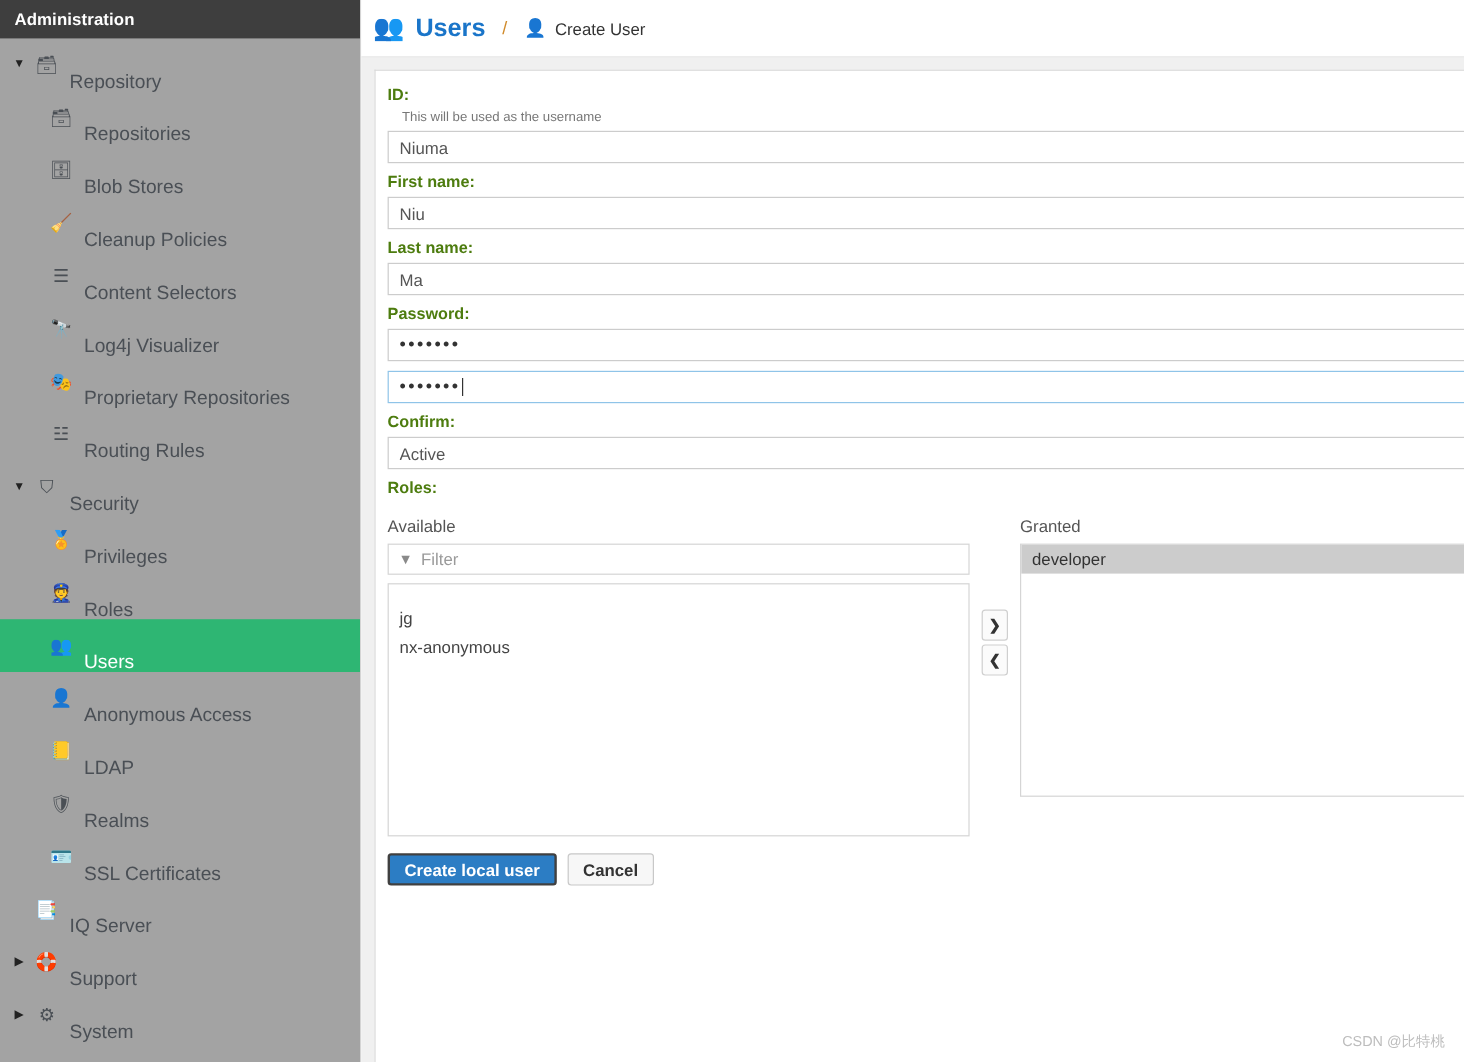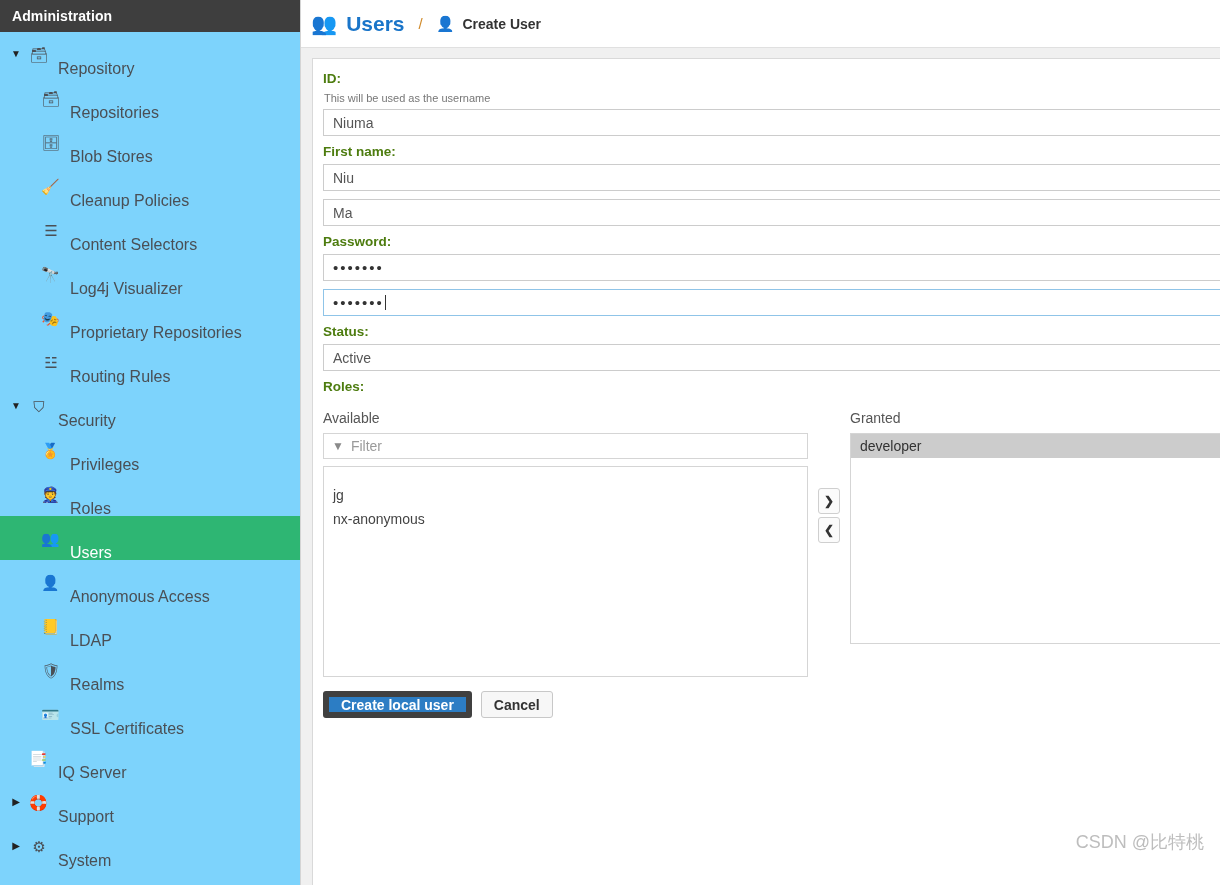--- a/index.html
+++ b/index.html
@@ -12,21 +12,21 @@
     -webkit-font-smoothing: antialiased;
   }
 
   #app { display: flex; width: 1220px; height: 885px; }
 
   
   #sidebar {
     width: 300px;
     flex: 0 0 300px;
     height: 885px;
-    background: #7dd3fc;
+    background: #a3a3a3;
     position: relative;
     overflow: hidden;
   }
   #sidebar-header {
     height: 32px;
     background: #3e3e3e;
     color: #ffffff;
     font-size: 14px;
     font-weight: bold;
     display: flex;
@@ -90,21 +90,21 @@
   }
   .bc-icon-users { font-size: 21px; line-height: 1; margin-right: 9px; }
   .bc-title {
     font-size: 21px;
     font-weight: bold;
     color: #1a75c9;
     margin-right: 14px;
   }
   .bc-sep { color: #d08a2a; font-size: 15px; margin-right: 14px; }
   .bc-icon-user { font-size: 15px; line-height: 1; margin-right: 7px; }
-  .bc-current { font-size: 14px; font-weight: bold; color: #333; }
+  .bc-current { font-size: 14px; font-weight: normal; color: #333; }
 
   #content-band {
     flex: 1 1 auto;
     background: #f0f0f0;
     padding: 10px 0 0 11px;
     overflow: hidden;
   }
   #form-panel {
     background: #ffffff;
     border: 1px solid #d9d9d9;
@@ -119,21 +119,21 @@
   .field-label {
     font-size: 13.5px;
     font-weight: bold;
     color: #4d7c0f;
     margin: 0 0 4px 0;
     line-height: 16px;
   }
   .field-hint {
     font-size: 11px;
     color: #777;
-    margin: 0 0 4px 1px;
+    margin: 0 0 4px 12px;
     line-height: 14px;
   }
   .text-input {
     display: block;
     width: 1090px;
     height: 27px;
     border: 1px solid #cccccc;
     background: #fff;
     font-family: "Liberation Sans", sans-serif;
     font-size: 14px;
@@ -218,28 +218,28 @@
     font-family: "Liberation Sans", sans-serif;
     font-size: 14px;
     font-weight: bold;
     border-radius: 3px;
     height: 27px;
     padding: 0 12px;
     display: inline-flex; align-items: center; justify-content: center;
     cursor: pointer;
     white-space: nowrap;
   }
-  .btn-primary { background: #2c7dc4; border: 6px solid #404040; color: #fff; margin-right: 9px; }
+  .btn-primary { background: #2c7dc4; border: 2px solid #404040; color: #fff; margin-right: 9px; }
   .btn-default { background: #f7f7f7; border: 1px solid #c8c8c8; color: #333; }
 
   #watermark {
     position: absolute;
     right: 16px;
-    bottom: 31px;
-    font-size: 18px;
+    bottom: 8px;
+    font-size: 12px;
     color: #bdbdbd;
     pointer-events: none;
     text-align: center;
   }
 </style>
 </head>
 <body>
 
 <div id="app">
 
@@ -350,40 +350,41 @@
           <div class="field-hint">This will be used as the username</div>
           <input class="text-input" type="text" value="Niuma" style="">
         </div>
 
         <div class="field">
           <div class="field-label">First name:</div>
           <input class="text-input" type="text" value="Niu" style="">
         </div>
 
         <div class="field">
+          <div class="field-label">Last name:</div>
           <input class="text-input" type="text" value="Ma" style="">
         </div>
 
 
         <div class="field">
           <div class="field-label">Password:</div>
           <div class="pw-field">
             <span class="pw-dots">•••••••</span>
           </div>
         </div>
 
         <div class="field">
           <div class="pw-field focused">
             <span class="pw-dots">•••••••</span>
             <span class="caret-bar"></span>
           </div>
         </div>
 
         <div class="field">
-          <div class="field-label">Status:</div>
+          <div class="field-label">Confirm:</div>
           <input class="text-input" type="text" value="Active" style="">
         </div>
 
         <div class="field">
           <div class="field-label">Roles:</div>
 
           <div class="roles-wrap">
 
             <div class="roles-col-left">
               <div class="col-title">Available</div>

